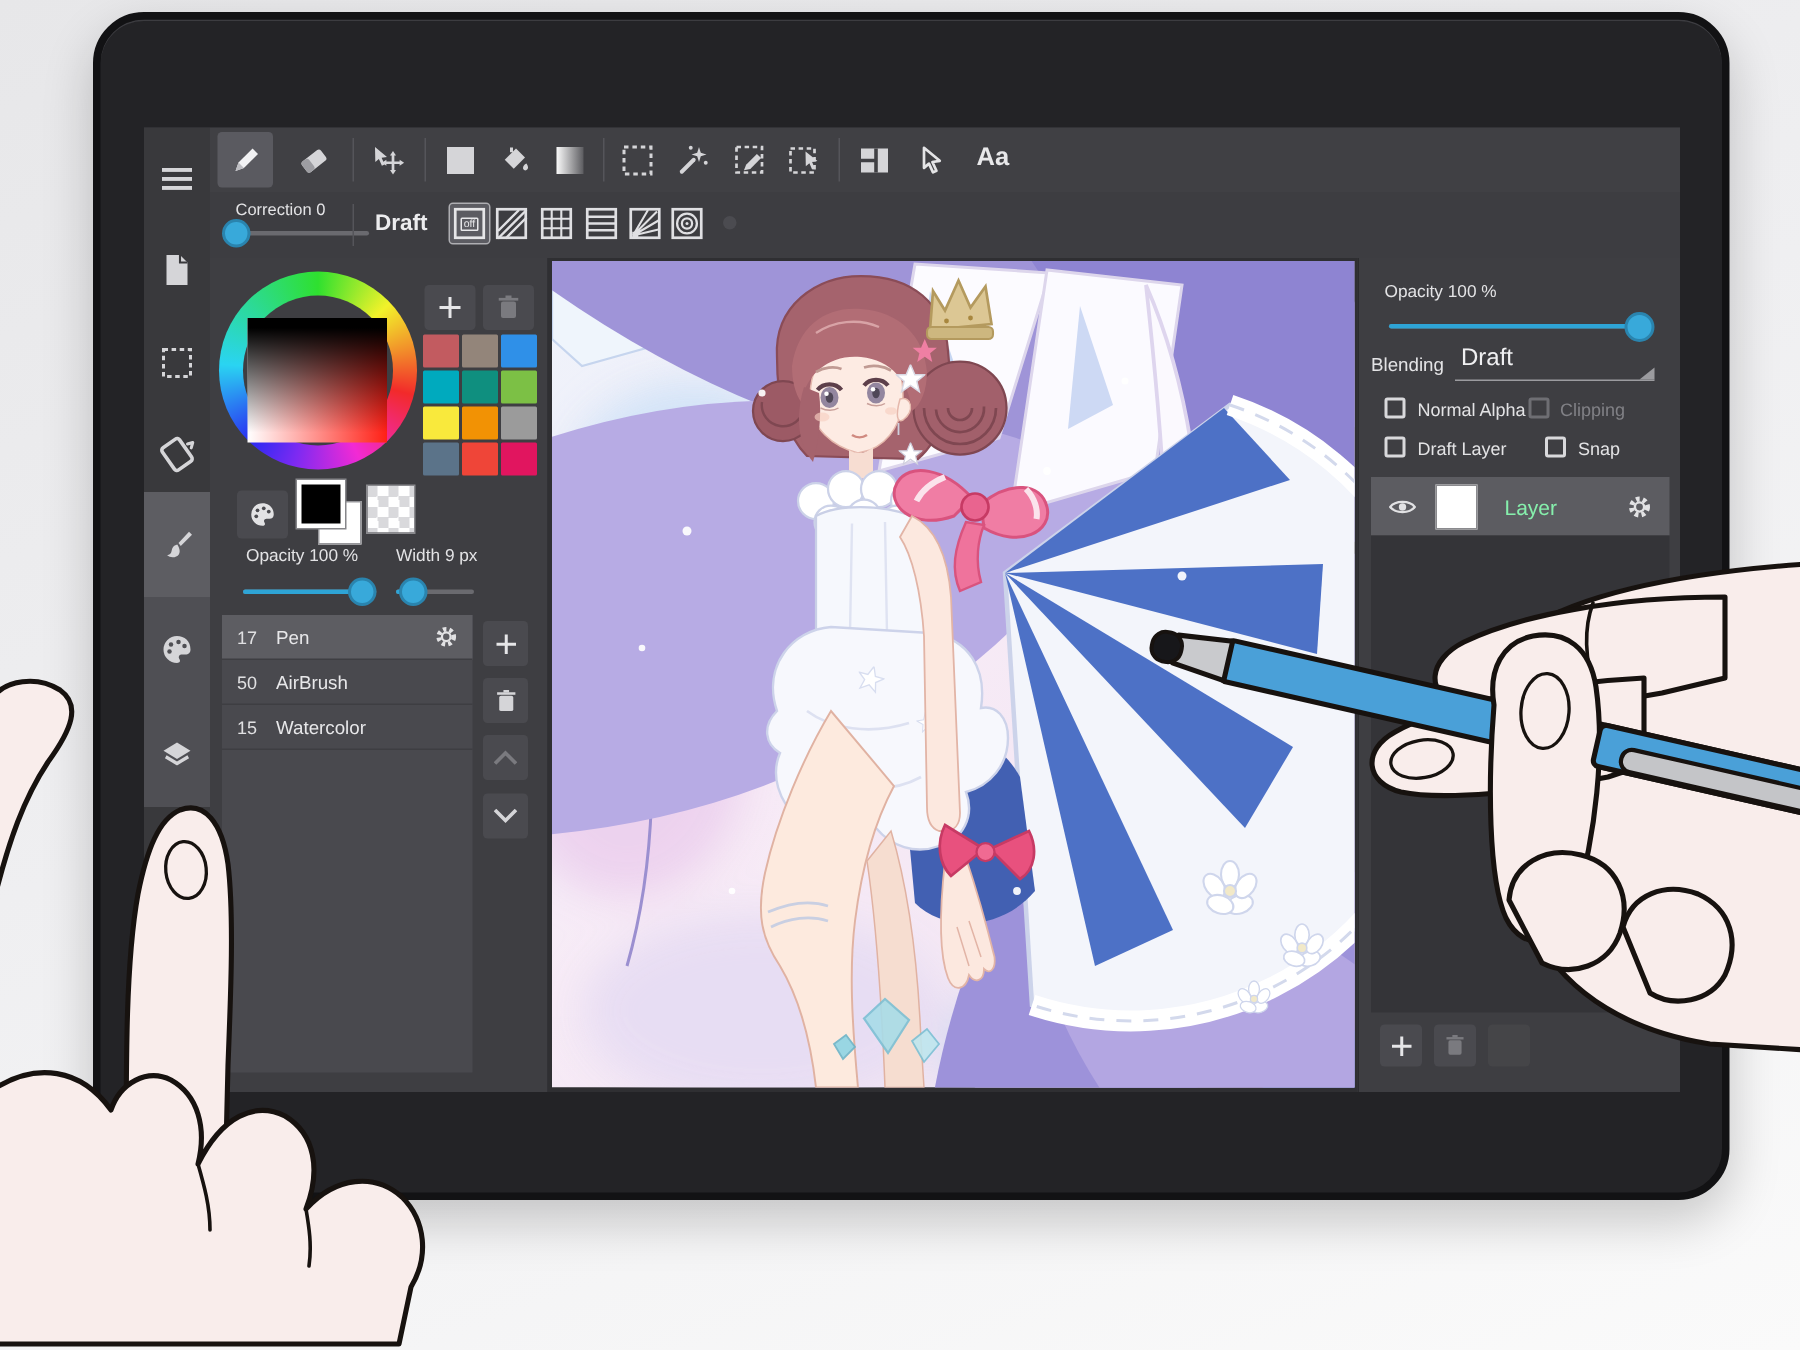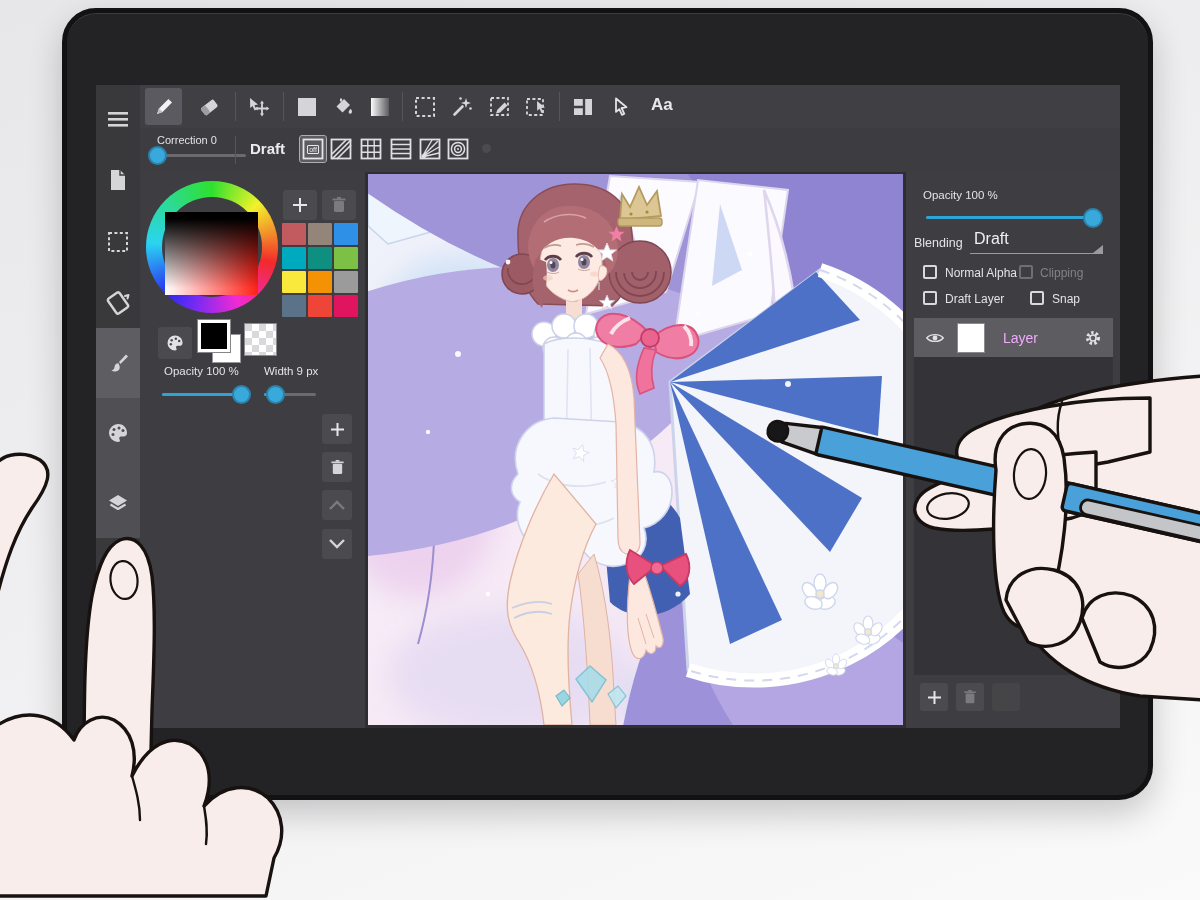--- a/index.html
+++ b/index.html
@@ -343,20 +343,38 @@
 
     <div class="abs lbl" style="left:24px;top:193px;font-size:11.5px">Opacity 100 %</div>
     <div class="abs lbl" style="left:124px;top:193px;font-size:11.5px">Width 9 px</div>
     <div class="abs track" style="left:22px;top:221px;width:89px"></div>
     <div class="abs fill-accent" style="left:22px;top:221px;width:80px"></div>
     <div class="abs knob" style="left:92px;top:213px"></div>
     <div class="abs track" style="left:124px;top:221px;width:52px"></div>
     <div class="abs fill-accent" style="left:124px;top:221px;width:12px"></div>
     <div class="abs knob" style="left:126px;top:213px"></div>
 
+    <div class="abs brushlist">
+      <div class="brow sel">
+        <span class="bsize">17</span>
+        <span class="bname">Pen</span>
+        <svg class="g abs" style="right:10px;top:7px" width="15" height="15" viewBox="0 0 24 24">
+          <circle cx="12" cy="12" r="8" fill="none" stroke="#e2e2e4" stroke-width="5" stroke-dasharray="3.6 3.2"></circle>
+          <circle cx="12" cy="12" r="4.6" fill="#5d5d62" stroke="#e2e2e4" stroke-width="2.4"></circle>
+        </svg>
+      </div>
+      <div class="brow">
+        <span class="bsize">50</span>
+        <span class="bname">AirBrush</span>
+      </div>
+      <div class="brow">
+        <span class="bsize">15</span>
+        <span class="bname">Watercolor</span>
+      </div>
+    </div>
 
     <div class="abs btn" style="left:182px;top:242px;width:30px;height:30px">
       <svg class="g" width="15" height="15">
           <path d="M7.5 1 v13 M1 7.5 h13" stroke="#e6e6e8" stroke-width="2"></path>
         </svg>
     </div>
     <div class="abs btn" style="left:182px;top:280px;width:30px;height:30px">
       <svg class="g" width="15" height="17" viewBox="0 0 16 18">
         <rect x="3" y="5" width="10" height="11" rx="1.4" fill="#d5d5d8"></rect>
           <rect x="1.5" y="2.6" width="13" height="1.8" fill="#d5d5d8"></rect>
@@ -608,21 +626,21 @@
     <div class="abs cblbl" style="left:39px;top:120px">Draft Layer</div>
     <div class="abs cb" style="left:124px;top:119px"></div>
     <div class="abs cblbl" style="left:146px;top:120px">Snap</div>
 
     <div class="abs layerrow">
       <svg class="g" style="margin-left:12px" width="18" height="12" viewBox="0 0 22 14">
         <path d="M1 7 C 5 1.5 17 1.5 21 7 C 17 12.5 5 12.5 1 7 Z" fill="none" stroke="#e2e2e4" stroke-width="1.8"></path>
         <circle cx="11" cy="7" r="3" fill="#e2e2e4"></circle>
       </svg>
       <div style="width:26px;height:28px;background:#ffffff;margin-left:13px;border:1px solid #8a8a8e"></div>
-      <span style="color:#f0abfc;font-size:14px;margin-left:18px">Layer</span>
+      <span style="color:#86efac;font-size:14px;margin-left:18px">Layer</span>
       <svg class="g" style="margin-left:auto;margin-right:12px" width="16" height="16" viewBox="0 0 24 24">
         <circle cx="12" cy="12" r="8" fill="none" stroke="#e2e2e4" stroke-width="5" stroke-dasharray="3.6 3.2"></circle>
         <circle cx="12" cy="12" r="4.6" fill="#5c5c61" stroke="#e2e2e4" stroke-width="2.4"></circle>
       </svg>
     </div>
     <div class="abs layerlist"></div>
 
     <div class="abs btn" style="left:14px;top:511px;width:28px;height:28px">
       <svg class="g" width="15" height="15">
           <path d="M7.5 1 v13 M1 7.5 h13" stroke="#e6e6e8" stroke-width="2"></path>

